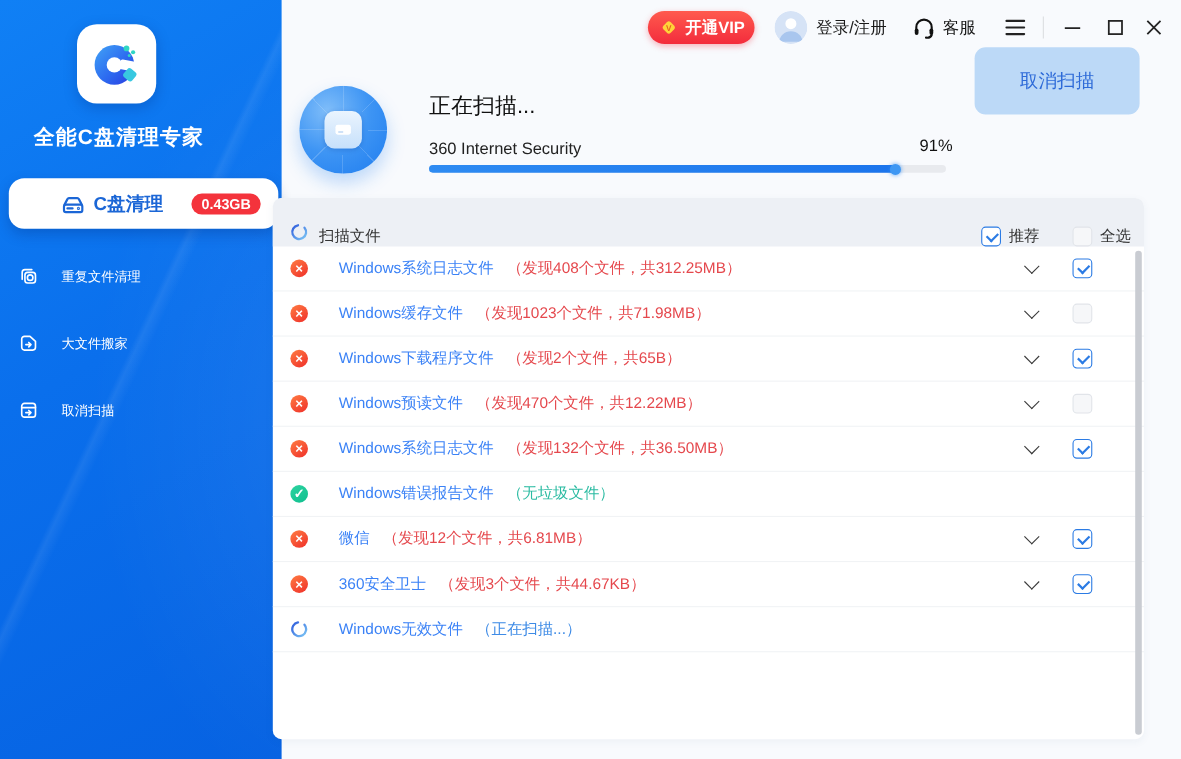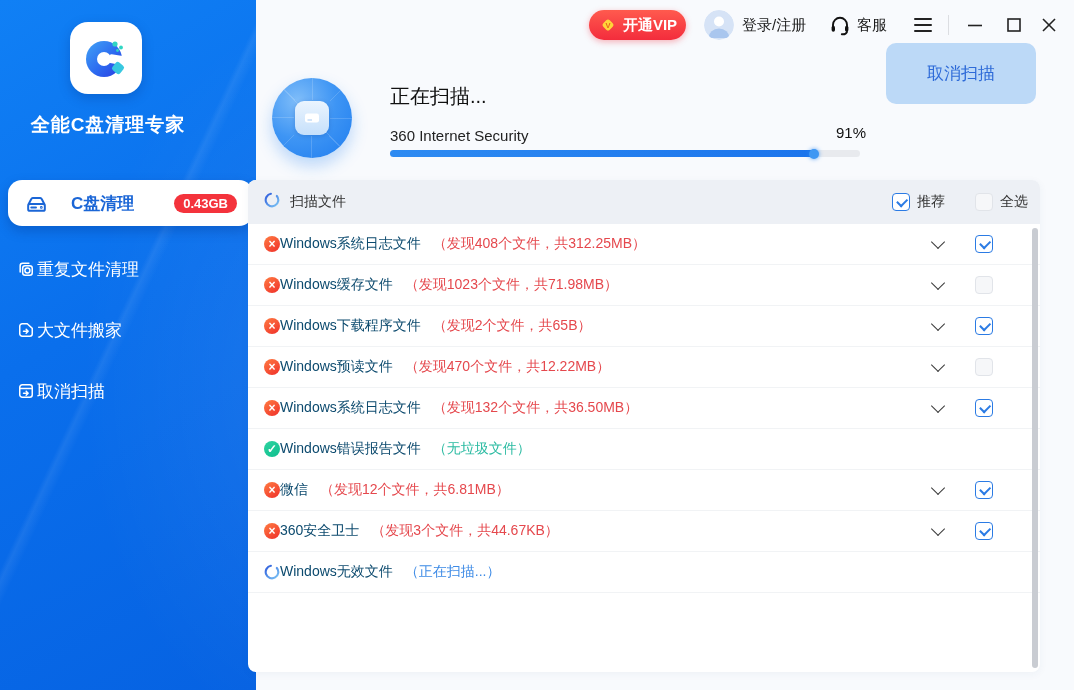--- a/index.html
+++ b/index.html
@@ -11,25 +11,25 @@
     background:linear-gradient(150deg,#1080F5 0%,#0A6FEC 45%,#0662E2 100%);}
   .sidebar::before{content:"";position:absolute;inset:0;pointer-events:none;
     background:
       linear-gradient(115deg,transparent 46%,rgba(255,255,255,.07) 47%,transparent 49%),
       radial-gradient(420px 620px at 130% 55%,rgba(255,255,255,.08),transparent 60%);}
   .logo-box{position:absolute;left:70px;top:22px;width:72px;height:72px;background:#fff;border-radius:18px;
     display:flex;align-items:center;justify-content:center;box-shadow:0 4px 12px rgba(2,40,120,.25);}
   .app-name{position:absolute;top:112px;left:0;width:216px;text-align:center;color:#fff;
     font-size:19px;font-weight:bold;letter-spacing:1px;}
   .menu{position:absolute;top:162px;left:0;right:0;}
-  .menu-item{height:46px;display:flex;align-items:center;color:#fff;font-size:17px;
-    padding-left:16px;gap:1px;margin-bottom:15px;cursor:pointer;position:relative;}
+  .menu-item{height:46px;display:flex;align-items:center;color:#fff;font-size:12px;
+    padding-left:16px;gap:20px;margin-bottom:15px;cursor:pointer;position:relative;}
   .menu-item .mi-icon{display:flex;align-items:center;justify-content:center;width:20px;height:20px;flex:none;}
-  .menu-item.active{background:#fff;margin:18px 3px 20px 8px;border-radius:14px;color:var(--accent,#1B66D6);
-    font-weight:bold;font-size:17px;padding-left:16px;gap:22px;box-shadow:0 5px 12px rgba(2,40,120,.28);}
+  .menu-item.active{background:#fff;margin:0 3px 20px 8px;border-radius:14px;color:var(--accent,#1B66D6);
+    font-weight:bold;font-size:17px;padding-left:46px;gap:6px;box-shadow:0 5px 12px rgba(2,40,120,.28);}
   .menu-item.active .mi-icon{width:25px;height:25px;}
   .badge{margin-left:auto;margin-right:16px;background:var(--badge-red,#F4333C);color:#fff;font-size:13px;
     font-weight:bold;padding:3px 9px;border-radius:12px;line-height:1;}
 
   
   .vip-btn{position:absolute;left:589px;top:10px;width:97px;height:30px;border-radius:15px;
     background:linear-gradient(180deg,#FF5A4E,#F32C3C);color:#fff;font-size:15px;font-weight:bold;
     display:flex;align-items:center;justify-content:center;gap:5px;cursor:pointer;box-shadow:0 2px 6px rgba(243,44,60,.35);}
   .avatar{position:absolute;left:704px;top:10px;width:30px;height:30px;border-radius:50%;overflow:hidden;cursor:pointer;}
   .login{position:absolute;left:742px;top:16px;font-size:15px;color:#1a1a1a;cursor:pointer;}
@@ -54,41 +54,41 @@
   .progress{position:absolute;left:390px;top:150px;width:470px;height:7px;background:#E8EAEE;border-radius:4px;}
   .progress-fill{height:100%;border-radius:4px;background:linear-gradient(90deg,#2E8BF2,#1B74EC);position:relative;width:0;}
   .progress-fill::after{content:"";position:absolute;right:-1px;top:-1.5px;width:10px;height:10px;border-radius:50%;
     background:#3E97F3;box-shadow:0 0 4px rgba(46,139,242,.8);}
   .cancel-btn{position:absolute;left:886px;top:43px;width:150px;height:61px;border-radius:10px;background:#BCD9F7;
     color:#2E6BD8;font-size:17px;display:flex;align-items:center;justify-content:center;cursor:pointer;}
 
   
   .panel{position:absolute;left:248px;top:180px;width:792px;height:492px;background:#fff;border-radius:8px;
     box-shadow:0 2px 8px rgba(40,70,120,.05);}
-  .panel-header{height:44px;background:#EDF0F5;border-radius:8px 8px 0 0;display:flex;align-items:center;
+  .panel-header{height:44px;background:#EDF0F5;border-radius:8px 8px 0 0;display:flex;align-items:flex-end;
     padding:0 12px 0 16px;}
   .panel-title{margin-left:10px;font-size:14px;color:#333;font-weight:500;}
   .hdr-right{margin-left:auto;display:flex;align-items:center;}
   .cb{width:18px;height:18px;border-radius:4px;border:1.5px solid #E1E4E9;background:#F6F7F9;position:relative;
     box-sizing:border-box;flex:none;cursor:pointer;}
   .cb.checked{border-color:var(--checkbox-blue,#2B7BE4);background:#fff;}
   .cb.checked::after{content:"";position:absolute;left:3.5px;top:4px;width:8px;height:4.5px;
     border-left:2px solid var(--checkbox-blue,#2B7BE4);border-bottom:2px solid var(--checkbox-blue,#2B7BE4);
     transform:rotate(-45deg);}
   .hdr-cb-label{margin-left:7px;font-size:14px;color:#333;}
   .gap30{width:30px;}
 
   .row{height:40px;border-bottom:1px solid #F1F3F5;display:flex;align-items:center;padding-left:16px;
     position:relative;cursor:pointer;}
   .status-icon{width:16px;height:16px;border-radius:50%;display:flex;align-items:center;justify-content:center;
     color:#fff;font-size:12px;font-weight:bold;line-height:1;flex:none;}
   .status-icon.error{background:linear-gradient(145deg,#FF7C42,#EF2F2A);}
   .status-icon.ok{background:linear-gradient(145deg,#2ED3A0,#0FBF8F);}
   .status-icon.scanning{background:none;}
-  .row-label{margin-left:0;font-size:14px;color:#0c4a6e;}
+  .row-label{margin-left:28px;font-size:14px;color:#3b82f6;}
   .row-detail{margin-left:12px;font-size:14px;}
   .d-error{color:var(--error,#E5484D);}
   .d-ok{color:var(--success,#2BBBA2);}
   .d-scanning{color:var(--scanning,#3E8BE6);}
   .chev{position:absolute;right:97px;top:13px;width:9px;height:9px;border-right:1.6px solid #3a3a3a;
     border-bottom:1.6px solid #3a3a3a;transform:rotate(45deg);cursor:pointer;}
   .row-cb{position:absolute;right:47px;top:11px;}
   .scrollbar{position:absolute;right:2px;top:48px;width:6px;height:440px;background:#C9CCD2;border-radius:3px;cursor:pointer;}
 </style>
 </head>

